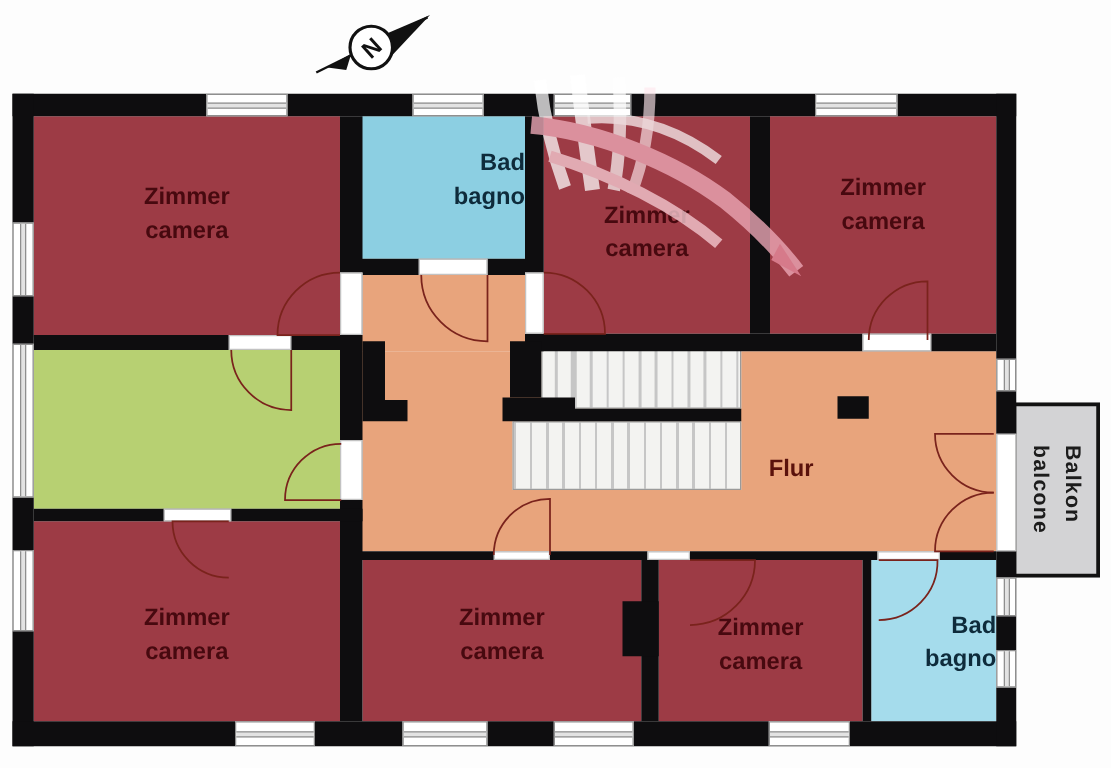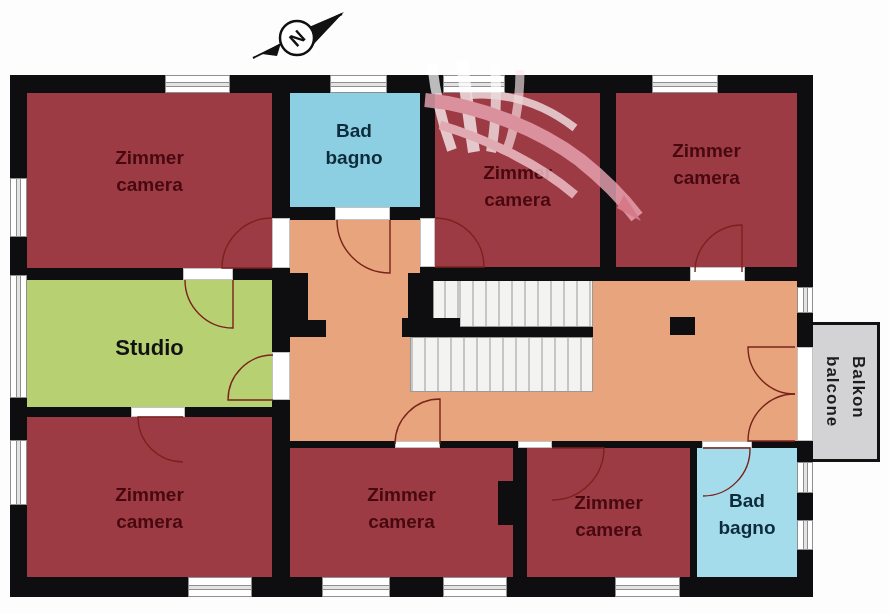--- a/index.html
+++ b/index.html
@@ -11,21 +11,21 @@
   .wall{position:absolute;z-index:3;}
   .window{position:absolute;z-index:4;background:#ffffff;border:1px solid #8f8f8f;box-sizing:border-box;display:flex;align-items:center;justify-content:center;}
   .window.h .pane{width:100%;height:5px;background:#e3e3e3;border-top:1px solid #8f8f8f;border-bottom:1px solid #8f8f8f;box-sizing:border-box;}
   .window.v .pane{height:100%;width:5px;background:#e3e3e3;border-left:1px solid #8f8f8f;border-right:1px solid #8f8f8f;box-sizing:border-box;}
   .threshold{position:absolute;z-index:4;background:#ffffff;border:1px solid #c2c2c2;box-sizing:border-box;}
   .stairs{position:absolute;z-index:2;background:#f3f3f1;border:1px solid #9a9a9a;box-sizing:border-box;
           background-image:repeating-linear-gradient(to right,#c6c6c6 0 2px,rgba(0,0,0,0) 2px 13px);}
   .label{position:absolute;z-index:6;font-weight:bold;font-size:19px;line-height:1.42;text-align:center;}
   .label span{display:block;}
   .c-zimmer{color:#47090f;}
-  .c-bad{color:#0e2b3b;}
+  .c-bad{color:#0e2b3b;text-align:right;}
   .c-studio{color:#121212;font-size:22px;}
   .c-flur{color:#5a120c;text-align:left;}
   .balcony{position:absolute;z-index:2;border:3px solid #121212;box-sizing:border-box;
            display:flex;align-items:center;justify-content:center;}
   .balcony .vlabel{writing-mode:vertical-rl;font-weight:bold;font-size:17px;color:#1c1c1c;line-height:1.5;letter-spacing:1px;}
   .balcony .vlabel span{display:block;}
   #title{position:absolute;left:24px;top:26px;z-index:6;font-weight:bold;font-size:23px;color:#111;letter-spacing:.5px;}
   #overlay{position:absolute;left:0;top:0;z-index:7;pointer-events:none;}
 </style>
 </head>
@@ -146,24 +146,22 @@
       <span>bagno</span>
   </div>
   <div class="label c-zimmer" style="left:435px;top:160px;width:165px;">
     <span>Zimmer</span>
       <span>camera</span>
   </div>
   <div class="label c-zimmer" style="left:616px;top:138px;width:181px;">
     <span>Zimmer</span>
       <span>camera</span>
   </div>
-  <div class="label c-studio" style="left:27px;top:332px;width:245px;">
-    <span>Studio</span>
-  </div>
   <div class="label c-flur" style="left:615px;top:363px;width:140px;">
+    <span>Flur</span>
   </div>
   <div class="label c-zimmer" style="left:27px;top:482px;width:245px;">
     <span>Zimmer</span>
       <span>camera</span>
   </div>
   <div class="label c-zimmer" style="left:290px;top:482px;width:223px;">
     <span>Zimmer</span>
       <span>camera</span>
   </div>
   <div class="label c-zimmer" style="left:527px;top:490px;width:163px;">

